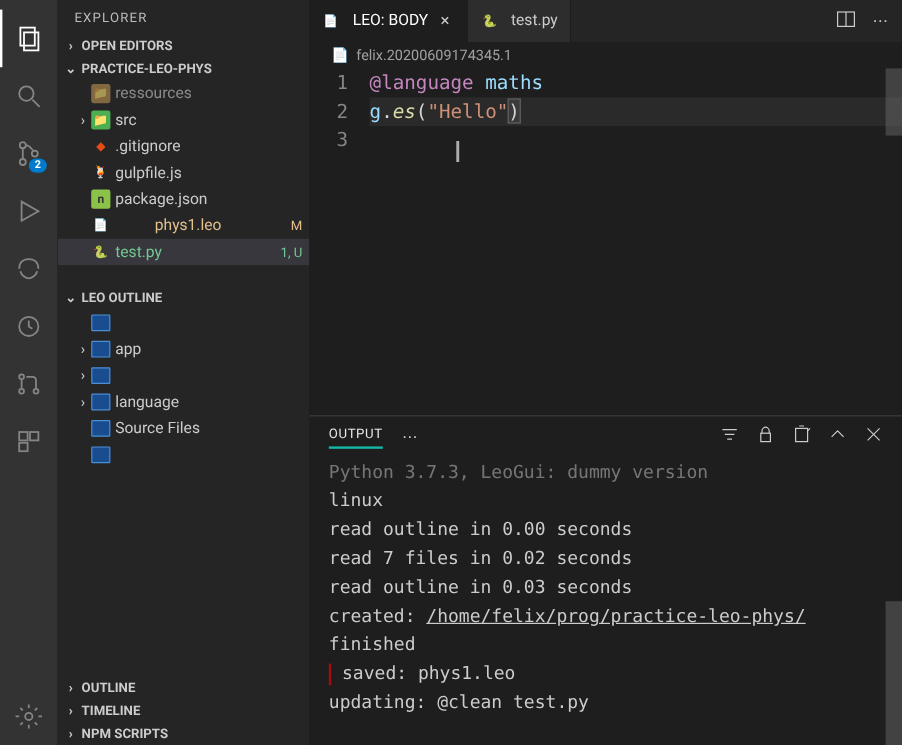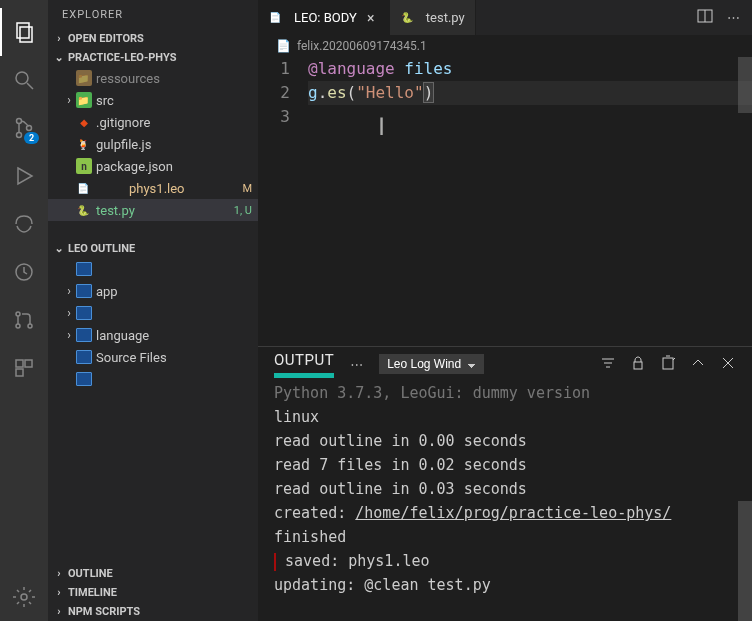--- a/index.html
+++ b/index.html
@@ -204,21 +204,21 @@
 .code-line {
   height: 24px;
   line-height: 24px;
   white-space: pre;
 }
 .code-line.current {
   background: #2a2a2a;
 }
 .tok-keyword { color: #c586c0; }
 .tok-var { color: #9cdcfe; }
-.tok-func { color: #dcdcaa; }
+.tok-func { color: #dcdcaa; font-style: italic; }
 .tok-string { color: #ce9178; }
 .tok-punct { color: #d4d4d4; }
 .cursor-overlay {
   position: absolute;
   top: 56px;
   left: 70px;
   font-size: 24px;
   color: #aeafad;
 }
 .scrollbar-v {
@@ -234,24 +234,24 @@
   flex-direction: column;
 }
 .panel-header {
   height: 34px;
   display: flex;
   align-items: center;
   padding: 0 16px;
   gap: 16px;
 }
 .panel-tab {
-  font-size: 15px;
+  font-size: 11px;
   letter-spacing: 0.5px;
   color: #e7e7e7;
-  border-bottom: 5px solid #14b8a6;
+  border-bottom: 2px solid #14b8a6;
   padding-bottom: 4px;
 }
 .panel-dots { color: #cccccc; cursor: pointer; }
 .panel-select {
   background: #3c3c3c;
   color: #ffffff;
   border: none;
   padding: 3px 22px 3px 8px;
   font-size: 12px;
   appearance: none;
@@ -497,35 +497,32 @@
     <span>felix.20200609174345.1</span>
   </div>
 
   <div class="editor">
     <div class="gutter">
       <div>1</div>
       <div>2</div>
       <div>3</div>
     </div>
     <div class="code">
-      <div class="code-line"><span class="tok-keyword">@language</span><span class="tok-var"> files</span></div>
+      <div class="code-line"><span class="tok-keyword">@language</span><span class="tok-var"> maths</span></div>
       <div class="code-line current"><span class="tok-var">g</span><span class="tok-punct">.</span><span class="tok-func">es</span><span class="tok-punct">(</span><span class="tok-string">"Hello"</span><span class="tok-punct" style="background:rgba(255,255,255,0.08);outline:1px solid #666">)</span></div>
       <div class="code-line"></div>
       <div class="cursor-overlay">Ⅰ</div>
       <div class="scrollbar-v"></div>
     </div>
   </div>
 
   <div class="panel" style="position:relative">
     <div class="panel-header">
       <span class="panel-tab">OUTPUT</span>
       <span class="panel-dots">⋯</span>
-      <select class="panel-select">
-        <option>Leo Log Wind</option>
-      </select>
       <div class="panel-actions">
         <span><svg viewBox="0 0 16 16" fill="none" stroke="currentColor">
               <line x1="2" y1="4" x2="14" y2="4"></line>
               <line x1="4" y1="8" x2="12" y2="8"></line>
               <line x1="6" y1="12" x2="10" y2="12"></line>
             </svg></span>
         <span><svg viewBox="0 0 16 16" fill="none" stroke="currentColor">
               <rect x="4" y="7" width="8" height="7"></rect>
               <path d="M5 7 V5 C5 3 7 2 8 2 C9 2 11 3 11 5 V7"></path>
             </svg></span>

